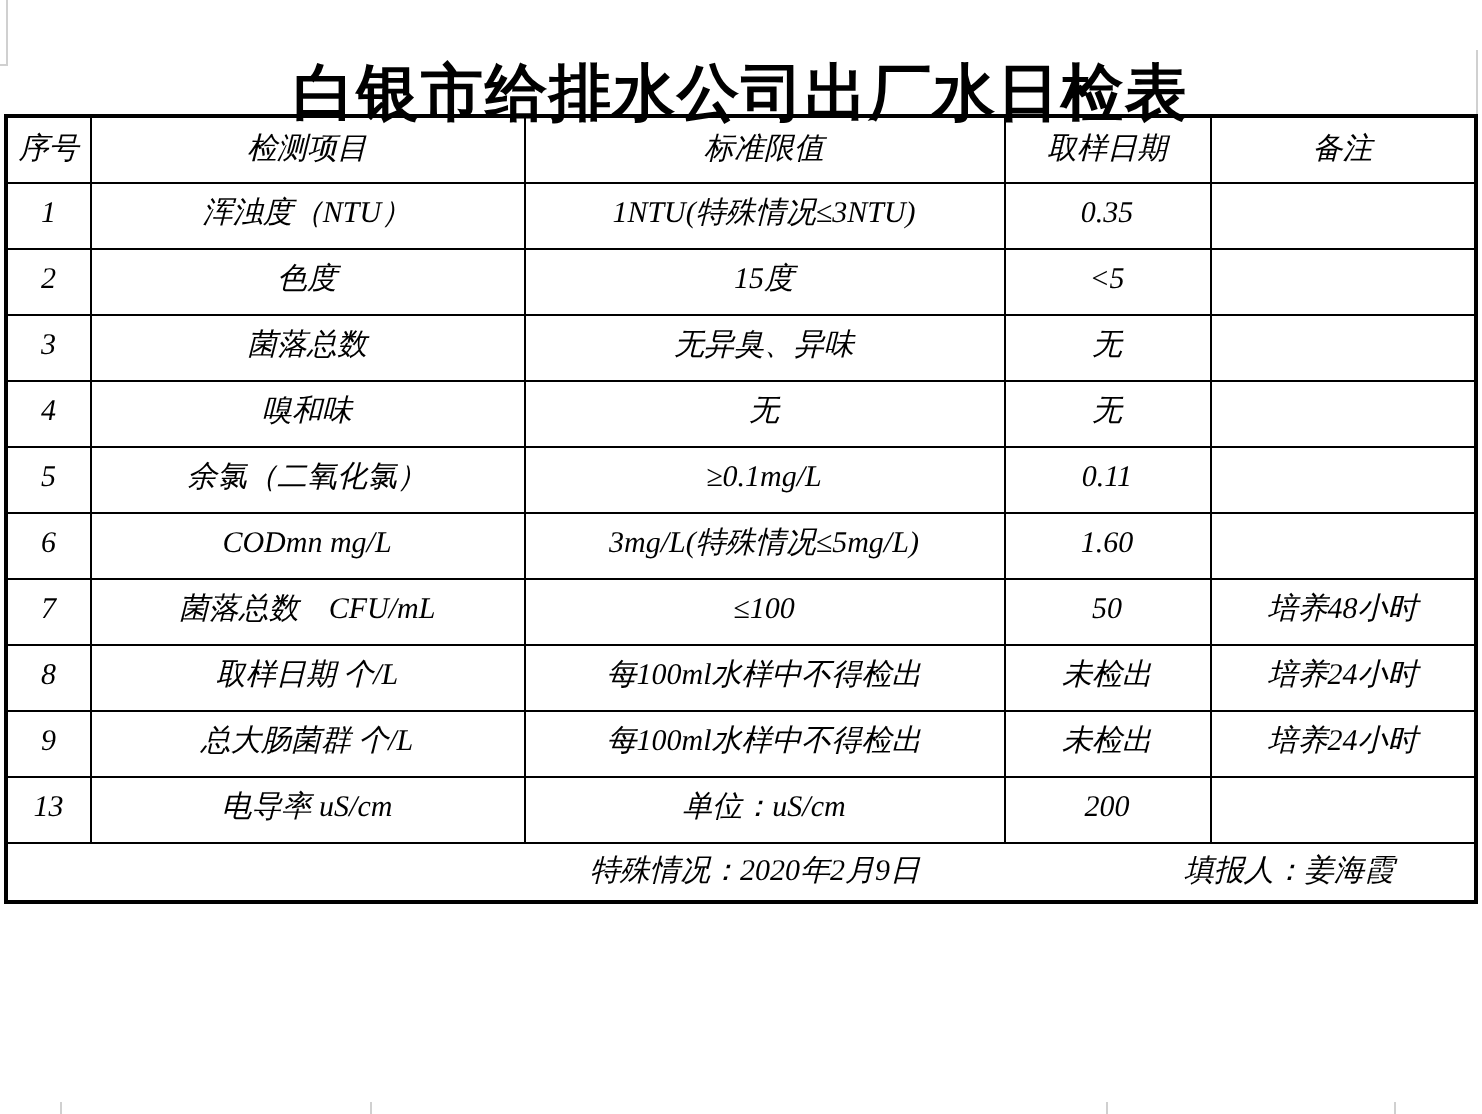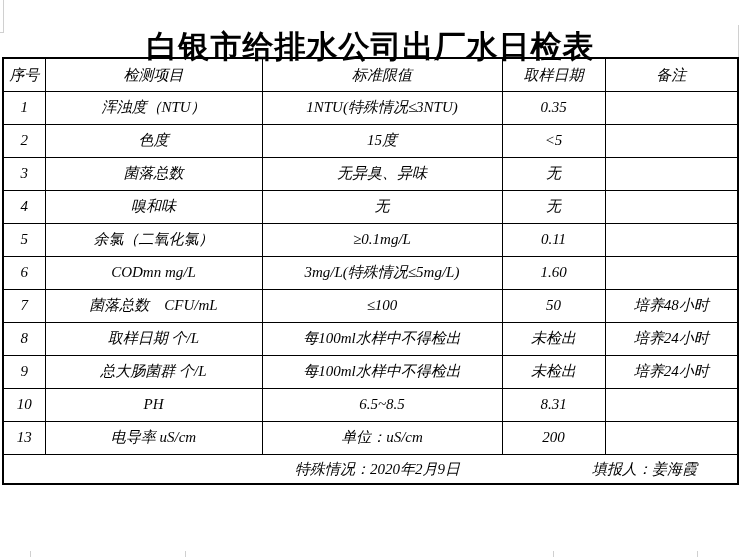--- a/index.html
+++ b/index.html
@@ -112,27 +112,20 @@
       <td>培养24小时</td>
     </tr>
     <tr>
       <td>9</td>
       <td>总大肠菌群 个/L</td>
       <td>每100ml水样中不得检出</td>
       <td>未检出</td>
       <td>培养24小时</td>
     </tr>
     <tr>
-      <td>10</td>
-      <td>PH</td>
-      <td>6.5~8.5</td>
-      <td>8.31</td>
-      <td></td>
-    </tr>
-    <tr>
       <td>13</td>
       <td>电导率 uS/cm</td>
       <td>单位：uS/cm</td>
       <td>200</td>
       <td></td>
     </tr>
     <tr class="footer-row">
       <td class="footer-cell" colspan="5">
         <span class="footer-seg seg1">取样日期：2020年2月9日</span>
         <span class="footer-seg seg2">特殊情况：2020年2月9日</span>

